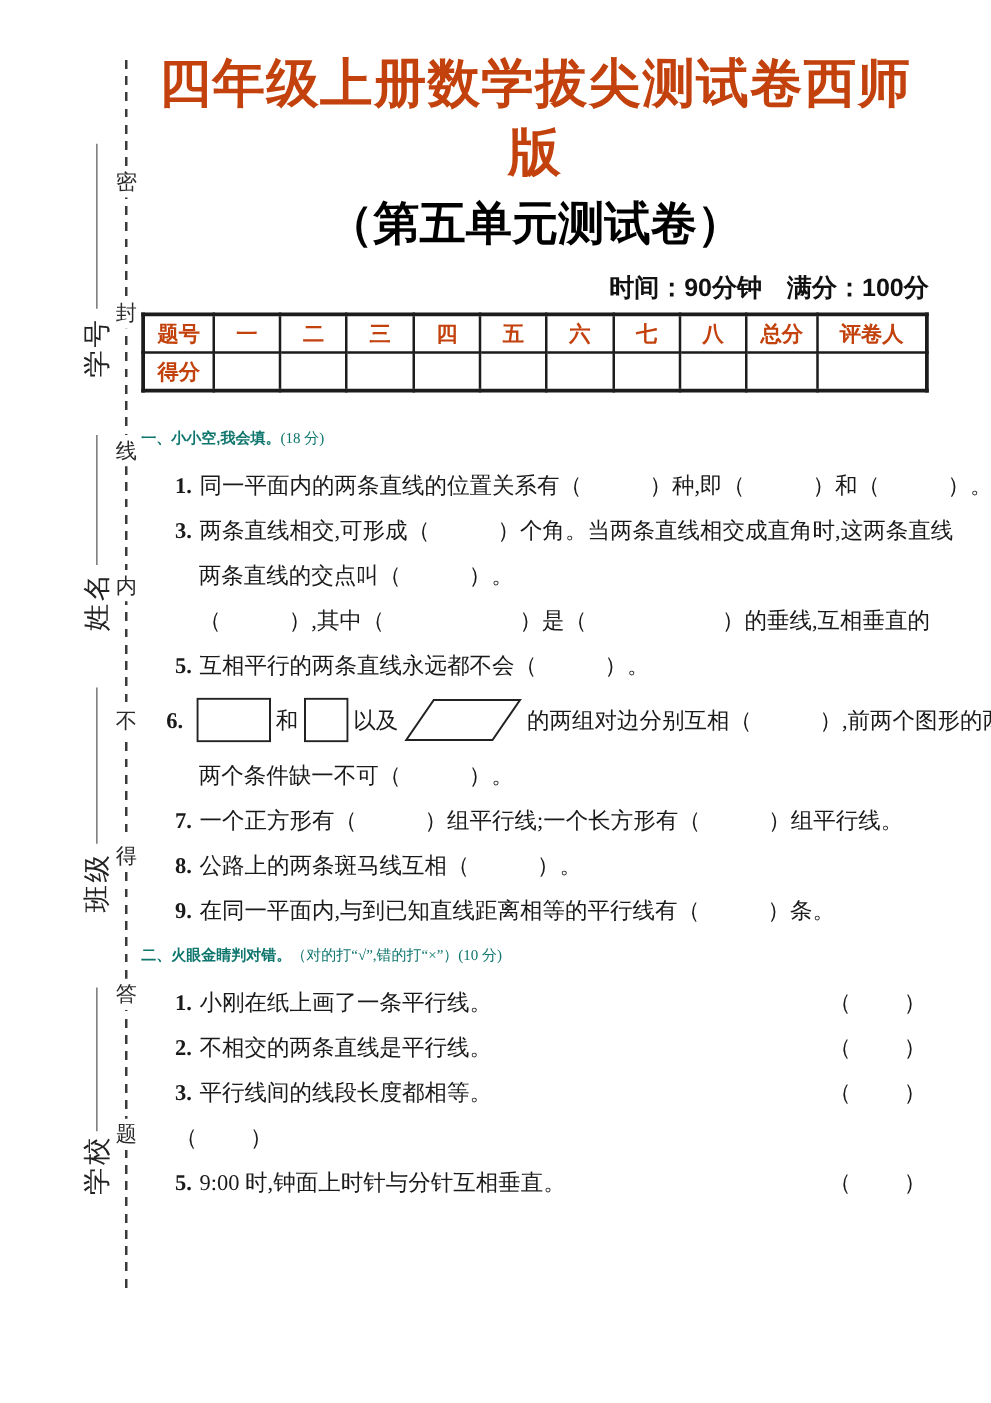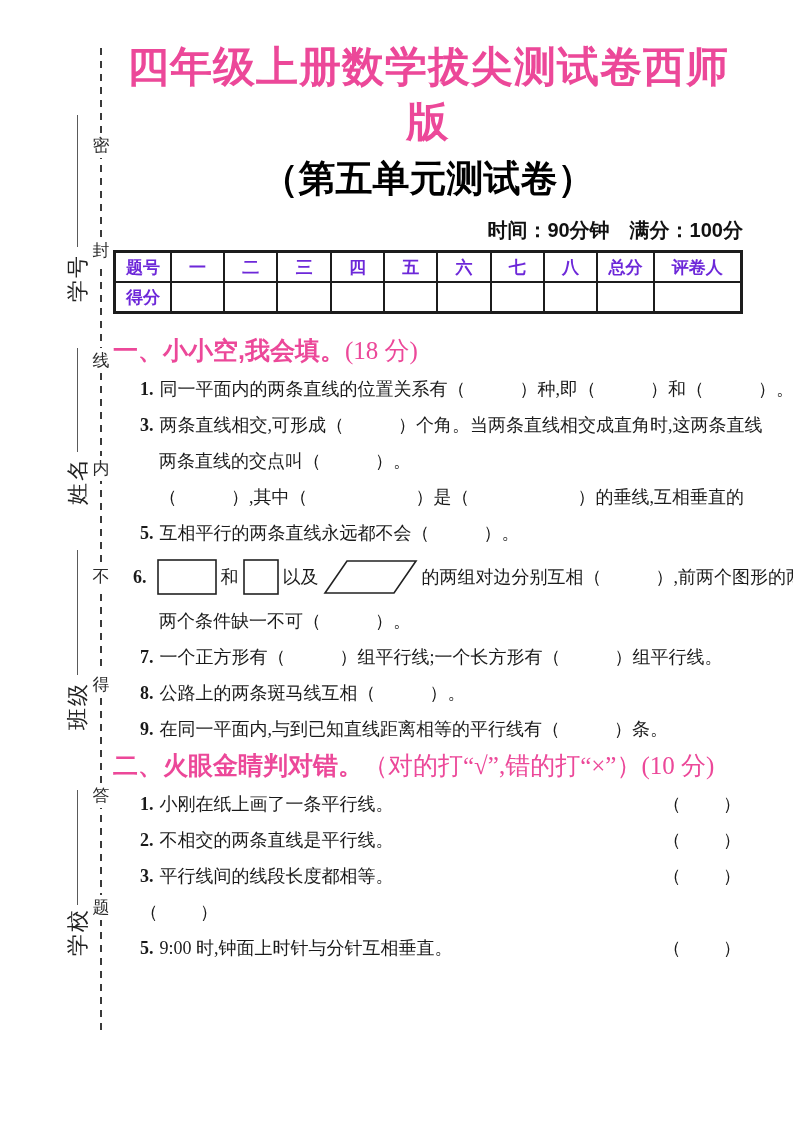--- a/index.html
+++ b/index.html
@@ -20,39 +20,39 @@
   .seal-field .vline{position:absolute;left:27px;top:0;width:1px;background:#5a5a5a;}
   .seal-field .flabel{
     position:absolute;width:56px;height:26px;line-height:26px;text-align:center;
     font-size:22px;color:#222;transform:rotate(-90deg);letter-spacing:2px;
     font-family:"Liberation Serif","DejaVu Serif",serif;
   }
   
   .main{position:absolute;left:113px;top:0;width:630px;}
   .title{
     margin-top:40px;text-align:center;font-size:42px;font-weight:bold;line-height:1.3;
-    letter-spacing:1px;color:#ec4899;font-family:"Liberation Sans","DejaVu Sans",sans-serif;
+    letter-spacing:1px;color:#c2410c;font-family:"Liberation Sans","DejaVu Sans",sans-serif;
   }
   .subtitle{
     margin-top:6px;text-align:center;font-size:37px;font-weight:bold;line-height:1.3;
     color:#000;font-family:"Liberation Sans","DejaVu Sans",sans-serif;
   }
   .meta{
     margin-top:14px;margin-bottom:6px;text-align:right;font-size:20px;font-weight:700;
     color:#111;font-family:"Liberation Sans","DejaVu Sans",sans-serif;
   }
   
   table.score{border-collapse:collapse;width:100%;table-layout:fixed;}
   table.score td{
     border:2px solid #1c1c1c;text-align:center;font-size:17px;font-weight:600;
-    height:28px;padding:0;color:#6d28d9;
+    height:28px;padding:0;color:#c2410c;
   }
   table.score{border:3px solid #1c1c1c;}
   
-  .sec-heading{margin-top:24px;font-size:25px;line-height:24px;color:#ec4899;}
+  .sec-heading{margin-top:24px;font-size:12px;line-height:24px;color:#0f766e;}
   .sec-heading .hbold{font-weight:bold;font-family:"Liberation Sans","DejaVu Sans",sans-serif;}
   .sec-heading .hscore{font-weight:normal;}
   .questions{margin-top:8px;font-size:18px;}
   .q-line{line-height:36px;white-space:nowrap;padding-left:27px;}
   .q-line.cont{padding-left:46px;}
   .q-num{font-weight:bold;margin-right:6px;}
   
   .q6-line{display:flex;align-items:center;height:52px;line-height:52px;padding-left:20px;}
   .q6-line .shape{flex:0 0 auto;display:block;margin:0 4px;}
   .q6-line span{white-space:nowrap;}

